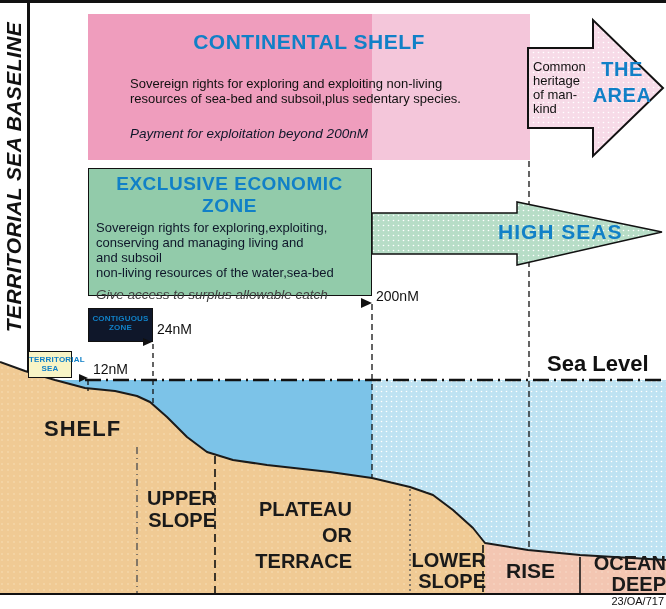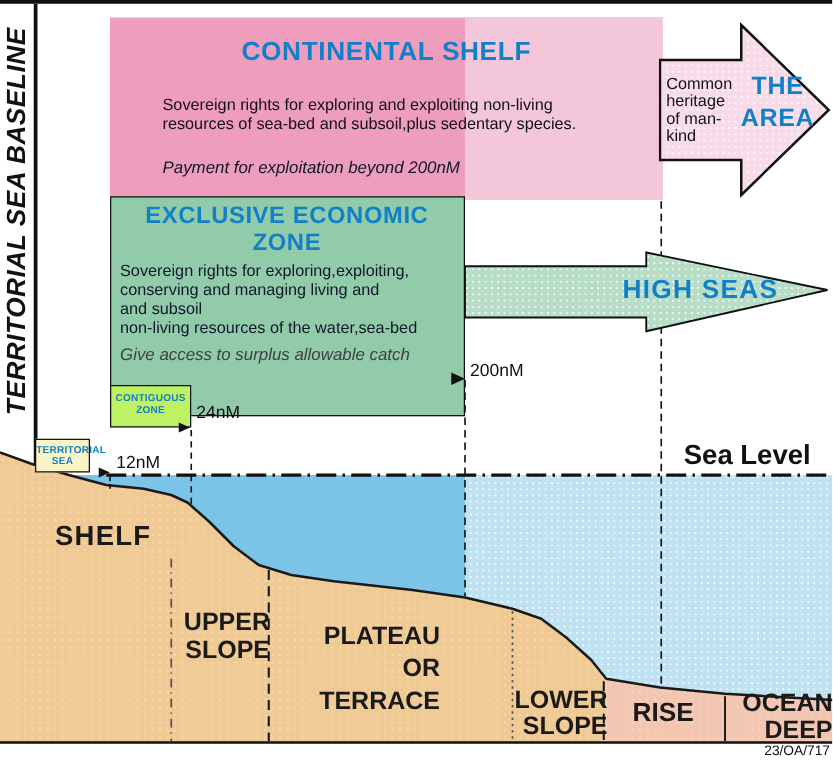--- a/index.html
+++ b/index.html
@@ -22,31 +22,31 @@
   #cs-box{left:88px;top:14px;width:442px;height:146px;background:#ef9dbd;}
   #cs-light{left:284px;top:0;width:158px;height:146px;background:#f4c6da;}
   #cs-title{left:0;top:16px;width:442px;text-align:center;font-weight:bold;font-size:21px;letter-spacing:.5px;}
   #cs-body{left:42px;top:62px;width:380px;font-size:13px;line-height:15px;color:#111;}
   #cs-note{left:42px;top:112px;font-size:13.5px;font-style:italic;color:#0f172a;}
   
   #area-arrow-svg{left:527px;top:16px;}
   #area-heritage{left:533px;top:60px;width:58px;font-size:13px;line-height:14px;color:#111;}
   #area-label{left:584px;top:56px;width:76px;text-align:center;font-weight:bold;font-size:20px;line-height:26px;letter-spacing:.5px;}
   
-  #eez-box{left:88px;top:157px;width:284px;height:176px;background:#92cbaa;border:1.5px solid #111;box-sizing:border-box;}
+  #eez-box{left:88px;top:168px;width:284px;height:128px;background:#92cbaa;border:1.5px solid #111;box-sizing:border-box;}
   #eez-title{left:0;top:4px;width:281px;text-align:center;font-weight:bold;font-size:19px;line-height:22px;letter-spacing:.5px;}
   #eez-body{left:7px;top:51px;width:272px;font-size:13px;line-height:15px;color:#0f172a;}
   #eez-note{left:7px;top:118px;font-size:13.5px;font-style:italic;color:#404040;}
   .arrowhead{width:0;height:0;border-top:5px solid transparent;border-bottom:5px solid transparent;border-left:11px solid #111;}
   .arrowhead-sm{width:0;height:0;border-top:4px solid transparent;border-bottom:4px solid transparent;border-left:9px solid #111;}
   
   #hs-arrow-svg{left:372px;top:199px;}
   #hs-label{left:498px;top:220px;width:130px;font-weight:bold;font-size:21px;letter-spacing:1px;}
   
-  #contig-box{left:88px;top:308px;width:65px;height:34px;background:#bef264;border:1.5px solid #111;box-sizing:border-box;text-align:center;}
+  #contig-box{left:88px;top:308px;width:65px;height:34px;background:#0f172a;border:1.5px solid #111;box-sizing:border-box;text-align:center;}
   #contig-box .zlabel{margin-top:5px;font-weight:bold;font-size:8px;line-height:9px;letter-spacing:.2px;}
   #terr-box{left:28px;top:351px;width:44px;height:27px;background:#f8f4c6;border:1.5px solid #111;box-sizing:border-box;text-align:center;}
   #terr-box .zlabel{margin-top:3px;font-weight:bold;font-size:8px;line-height:9px;letter-spacing:.2px;}
   .dist{font-size:14px;color:#111;}
   
   #sea-level{left:547px;top:351px;font-weight:bold;font-size:22px;color:#111;}
   .terrain-label{font-weight:bold;color:#1a1a1a;text-align:right;}
   #lbl-shelf{left:44px;top:416px;font-size:22px;letter-spacing:1px;}
   #lbl-upper{left:138px;top:487px;width:78px;font-size:20px;line-height:22px;}
   #lbl-plateau{left:248px;top:496px;width:104px;font-size:20px;line-height:26px;}

